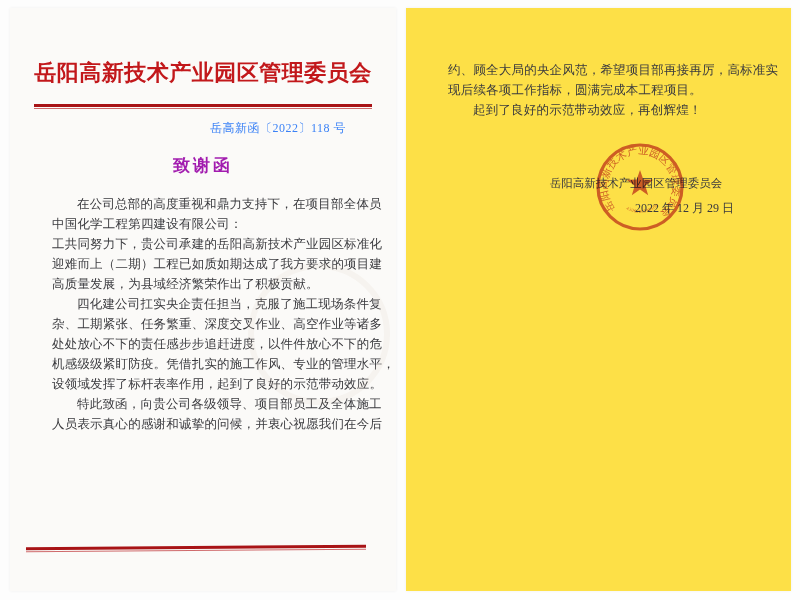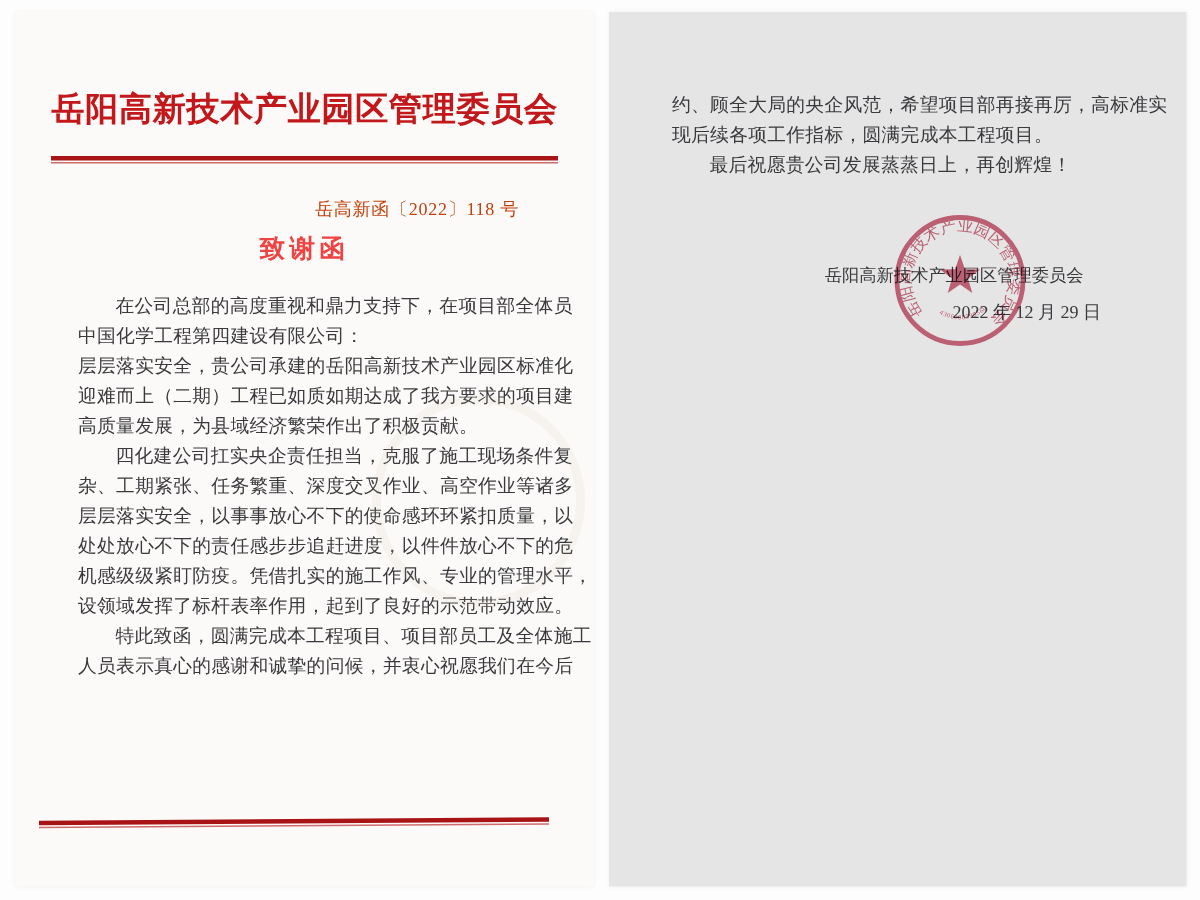--- a/index.html
+++ b/index.html
@@ -6,40 +6,40 @@
   body{
     width:800px;height:600px;position:relative;overflow:hidden;
     background:#fdfdfd;
     font-family:"Liberation Serif","DejaVu Serif",serif;
   }
   .page{
     position:absolute;top:8px;height:583px;
     box-shadow:0 0 3px rgba(0,0,0,0.06);
   }
   .page-left{left:10px;width:386px;background:#fbfaf8;}
-  .page-right{left:406px;width:385px;background:#e5e5e5;text-decoration:underline;}
+  .page-right{left:406px;width:385px;background:#fde047;text-decoration:underline;}
 
   
   .letterhead-title{
     position:absolute;top:50px;left:0;right:0;
     text-align:center;color:#c2181b;font-weight:bold;
     font-size:22px;letter-spacing:0.5px;white-space:nowrap;
   }
   .title-rule{
     position:absolute;top:96px;left:24px;width:338px;height:6px;
   }
   .title-rule .thick{height:3px;background:#a81316;}
   .title-rule .thin{height:1px;background:#cf6a6c;margin-top:1px;}
   .doc-number{
-    position:absolute;top:123px;right:50px;
-    font-size:12px;color:#c2410c;letter-spacing:0.5px;white-space:nowrap;
+    position:absolute;top:112px;right:50px;
+    font-size:12px;color:#3b82f6;letter-spacing:0.5px;white-space:nowrap;
   }
   .subject-title{
     position:absolute;top:146px;left:0;right:0;text-align:center;
-    font-size:17px;font-weight:bold;color:#ef4444;letter-spacing:3px;
+    font-size:17px;font-weight:bold;color:#a21caf;letter-spacing:3px;
   }
   .body-block{
     position:absolute;left:42px;width:328px;
     font-size:12.5px;line-height:20px;color:#3a3a3e;
   }
   .page-left .body-block{top:186px;}
   .page-right .body-block{top:52px;}
   .body-line{white-space:nowrap;letter-spacing:0.2px;}
   .body-line.indent{padding-left:25px;}
   .footer-rule{
@@ -76,45 +76,44 @@
   <div class="title-rule">
     <div class="thick"></div>
       <div class="thin"></div>
   </div>
   <div class="doc-number">岳高新函〔2022〕118 号</div>
   <div class="subject-title">致谢函</div>
 
   <div class="body-block">
     <div class="body-line indent">在公司总部的高度重视和鼎力支持下，在项目部全体员</div>
     <div class="body-line">中国化学工程第四建设有限公司：</div>
-    <div class="body-line">层层落实安全，贵公司承建的岳阳高新技术产业园区标准化</div>
+    <div class="body-line">工共同努力下，贵公司承建的岳阳高新技术产业园区标准化</div>
     <div class="body-line">迎难而上（二期）工程已如质如期达成了我方要求的项目建</div>
     <div class="body-line">高质量发展，为县域经济繁荣作出了积极贡献。</div>
     <div class="body-line indent">四化建公司扛实央企责任担当，克服了施工现场条件复</div>
     <div class="body-line">杂、工期紧张、任务繁重、深度交叉作业、高空作业等诸多</div>
-    <div class="body-line">层层落实安全，以事事放心不下的使命感环环紧扣质量，以</div>
     <div class="body-line">处处放心不下的责任感步步追赶进度，以件件放心不下的危</div>
     <div class="body-line">机感级级紧盯防疫。凭借扎实的施工作风、专业的管理水平，</div>
     <div class="body-line">设领域发挥了标杆表率作用，起到了良好的示范带动效应。</div>
-    <div class="body-line indent">特此致函，圆满完成本工程项目、项目部员工及全体施工</div>
+    <div class="body-line indent">特此致函，向贵公司各级领导、项目部员工及全体施工</div>
     <div class="body-line">人员表示真心的感谢和诚挚的问候，并衷心祝愿我们在今后</div>
   </div>
 
   <div class="scan-stain"></div>
   <div class="footer-rule">
     <div class="thick"></div>
       <div class="thin"></div>
   </div>
 </div>
 
 <div class="page page-right">
   <div class="body-block">
     <div class="body-line">约、顾全大局的央企风范，希望项目部再接再厉，高标准实</div>
     <div class="body-line">现后续各项工作指标，圆满完成本工程项目。</div>
-    <div class="body-line indent">最后祝愿贵公司发展蒸蒸日上，再创辉煌！</div>
+    <div class="body-line indent">起到了良好的示范带动效应，再创辉煌！</div>
   </div>
 
   <div class="signature-org">岳阳高新技术产业园区管理委员会</div>
   <div class="signature-date">2022 年 12 月 29 日</div>
 
   <svg class="seal" viewBox="0 0 120 120">
     <circle cx="60" cy="60" r="42" fill="none" stroke="#c44a62" stroke-width="3.2"></circle>
     <polygon fill="#c44a62" points="60,43 63.3,52.5 73.3,52.7 65.3,58.7 68.2,68.3 60,62.6 51.8,68.3 54.7,58.7 46.7,52.7 56.7,52.5"></polygon>
     <defs>
       <path id="seal-arc-top" d="M 36.7,83.3 A 33,33 0 1,1 83.3,83.3" fill="none"></path>

